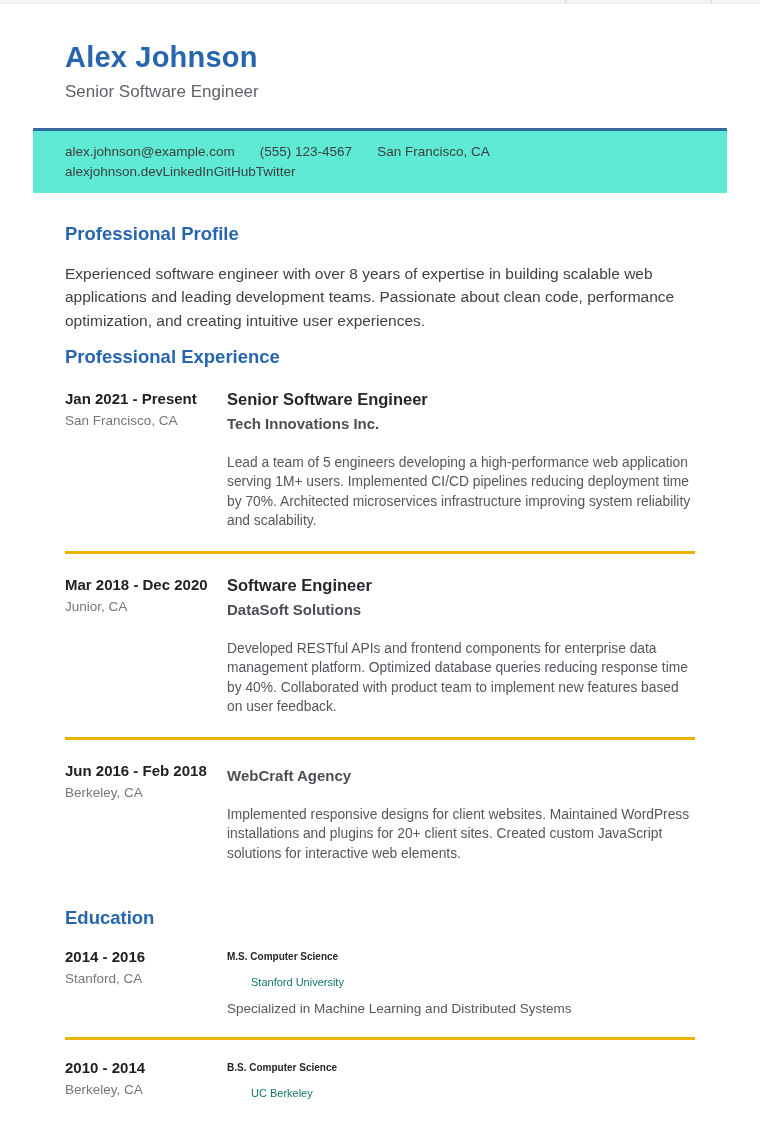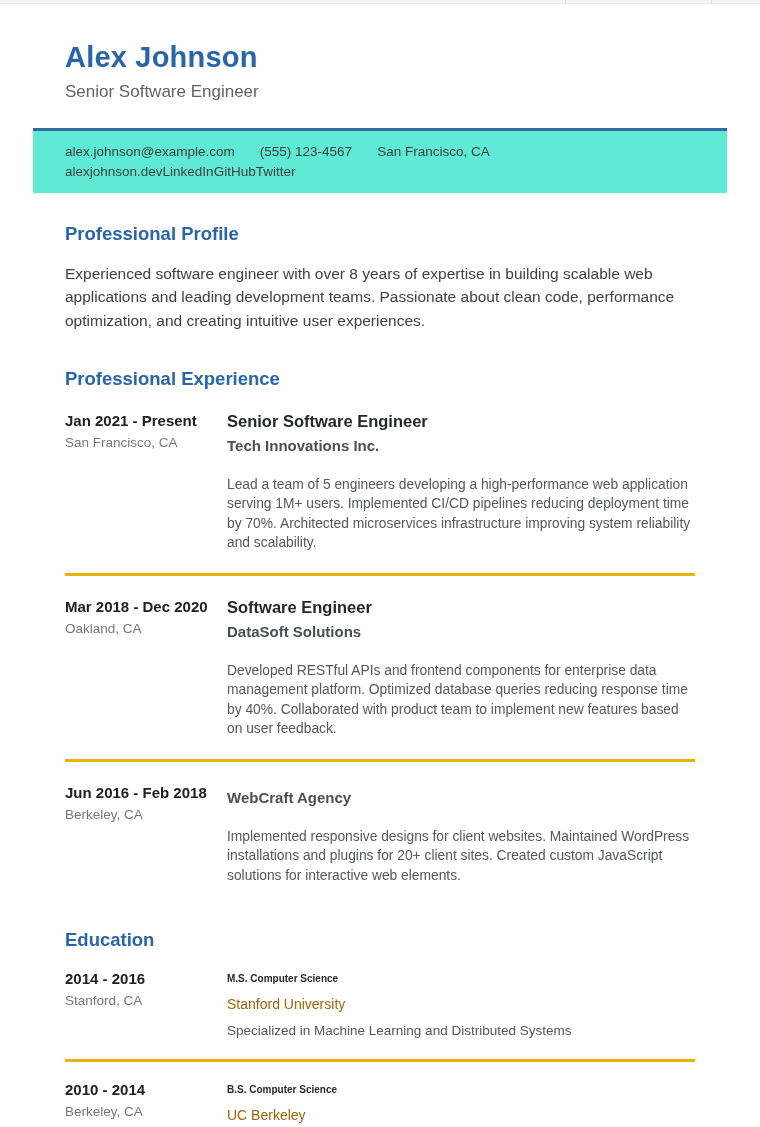--- a/index.html
+++ b/index.html
@@ -65,21 +65,21 @@
     line-height: 22px;
   }
   .profile-heading { margin-top: 30px; }
   .profile-text {
     margin-top: 17px;
     font-size: 15.5px;
     line-height: 23.3px;
     color: #3e4145;
     max-width: 630px;
   }
-  .experience-heading { margin-top: 36px; }
+  .experience-heading { margin-top: 14px; }
   .education-heading { margin-top: 24px; }
 
   
   .entry {
     display: flex;
     padding: 21px 0 20px 0;
   }
   .entry.ruled { border-bottom: 3px solid #eab308; }
   .entry-left { width: 162px; flex: 0 0 162px; }
   .entry-right { flex: 1; min-width: 0; }
@@ -91,21 +91,21 @@
   .entry-company { margin-top: 5px; font-size: 15px; font-weight: bold; color: #4b4f55; line-height: 19px; }
   .entry-desc {
     margin-top: 20px;
     font-size: 13.8px;
     line-height: 19.5px;
     color: #54575d;
   }
 
   .edu-entry { padding: 18px 0 20px 0; }
   .edu-degree { font-size: 10px; font-weight: bold; color: #24282c; line-height: 19px; }
-  .edu-school { margin-top: 7px; font-size: 14px; color: #a16207; line-height: 19px; }
+  .edu-school { margin-top: 7px; font-size: 11px; color: #0f766e; line-height: 19px; margin-left: 24px; }
   .edu-detail { margin-top: 8px; font-size: 13.5px; color: #54575d; line-height: 17px; }
 </style>
 </head>
 <body>
 
 <div class="chrome-strip">
   <span class="sep sep1"></span>
   <span class="sep sep2"></span>
 </div>
 
@@ -145,21 +145,21 @@
       <div class="entry-right">
         <h3 class="entry-title">Senior Software Engineer</h3>
         <div class="entry-company">Tech Innovations Inc.</div>
         <p class="entry-desc">Lead a team of 5 engineers developing a high-performance web application serving 1M+ users. Implemented CI/CD pipelines reducing deployment time by 70%. Architected microservices infrastructure improving system reliability and scalability.</p>
       </div>
     </article>
 
     <article class="entry ruled">
       <div class="entry-left">
         <div class="entry-dates">Mar 2018 - Dec 2020</div>
-        <div class="entry-location">Oakland, CA</div>
+        <div class="entry-location">Junior, CA</div>
       </div>
       <div class="entry-right">
         <h3 class="entry-title">Software Engineer</h3>
         <div class="entry-company">DataSoft Solutions</div>
         <p class="entry-desc">Developed RESTful APIs and frontend components for enterprise data management platform. Optimized database queries reducing response time by 40%. Collaborated with product team to implement new features based on user feedback.</p>
       </div>
     </article>
 
     <article class="entry">
       <div class="entry-left">

